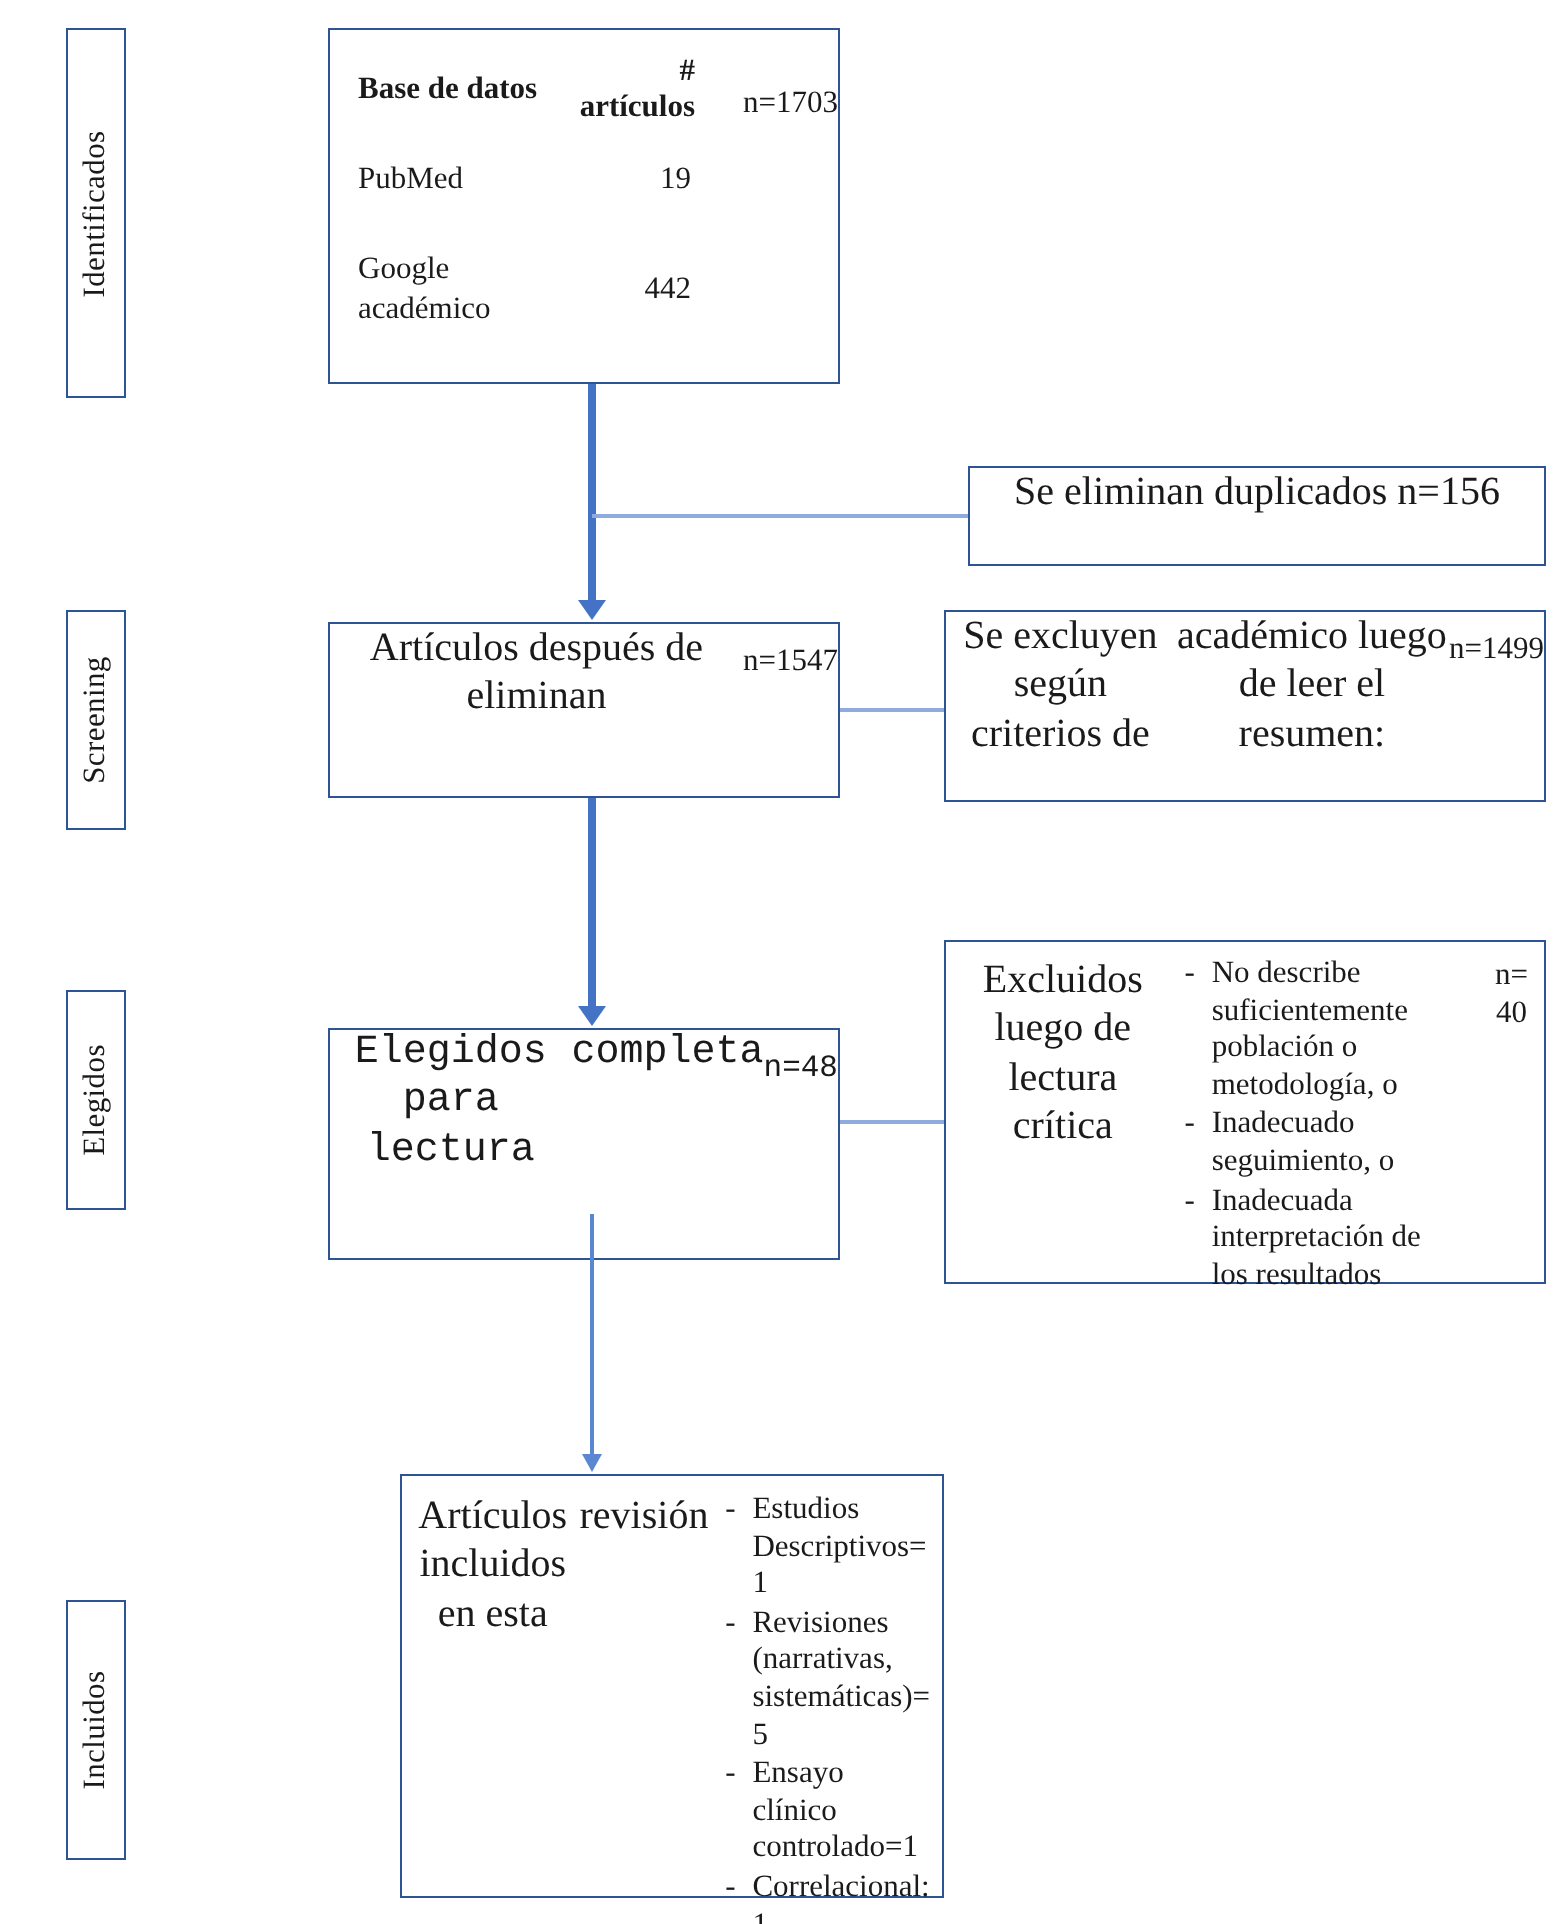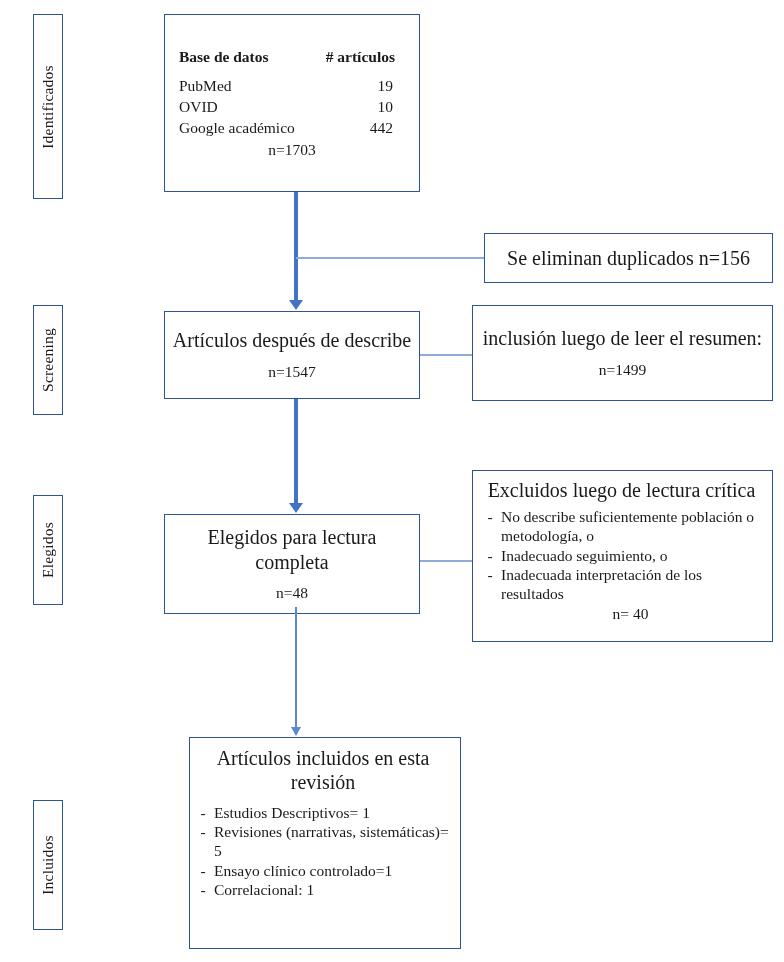--- a/index.html
+++ b/index.html
@@ -47,21 +47,21 @@
     border: 1.5px solid #2f5496;
     background: #ffffff;
     box-sizing: border-box;
   }
 
   .box-inner {
     width: 100%;
     height: 100%;
     box-sizing: border-box;
     display: flex;
-    flex-direction: column;
+    flex-direction: row;
     justify-content: center;
   }
 
   .center-text {
     text-align: center;
     font-size: 20px;
     line-height: 1.22;
   }
 
   .nline {
@@ -171,54 +171,51 @@
             <th class="c1">Base de datos</th>
             <th class="c2"># artículos</th>
           </tr>
         </thead>
         <tbody>
           <tr>
             <td class="c1">PubMed</td>
             <td class="c2">19</td>
           </tr>
           <tr>
-            <td class="c1">OVID</td>
-            <td class="c2">10</td>
-          </tr>
-          <tr>
             <td class="c1">Google académico</td>
             <td class="c2">442</td>
           </tr>
         </tbody>
       </table>
-      <div class="nline" style="margin-top:2px;">n=1703</div>
+      <div class="nline" style="margin-top:16px;">n=1703</div>
     </div>
   </div>
 
   <div class="box" style="left:484px; top:233px; width:289px; height:50px;">
     <div class="box-inner">
       <div class="center-text">Se eliminan duplicados n=156</div>
     </div>
   </div>
 
   <div class="box" style="left:164px; top:311px; width:256px; height:88px;">
     <div class="box-inner">
-      <div class="center-text">Artículos después de describe</div>
+      <div class="center-text">Artículos después de eliminan</div>
       <div class="nline" style="margin-top:10px;">n=1547</div>
     </div>
   </div>
 
   <div class="box" style="left:472px; top:305px; width:301px; height:96px;">
     <div class="box-inner">
-      <div class="center-text">inclusión luego de leer el resumen:</div>
+      <div class="center-text">Se excluyen según criterios de</div>
+      <div class="center-text">académico luego de leer el resumen:</div>
       <div class="nline" style="margin-top:10px;">n=1499</div>
     </div>
   </div>
 
-  <div class="box" style="left:164px; top:514px; width:256px; height:100px;">
+  <div class="box" style="left:164px; top:514px; width:256px; height:116px;font-family:Liberation Mono, monospace;">
     <div class="box-inner">
       <div class="center-text">Elegidos para lectura</div>
       <div class="center-text">completa</div>
       <div class="nline" style="margin-top:10px;">n=48</div>
     </div>
   </div>
 
   <div class="box" style="left:472px; top:470px; width:301px; height:172px;">
     <div class="box-inner" style="justify-content:flex-start; padding:7px 8px 6px 6px;">
       <div class="center-text" style="margin-bottom:6px;">Excluidos luego de lectura crítica</div>
@@ -233,21 +230,21 @@
         </li>
         <li>
           <span class="dash">-</span>
           <span class="btxt">Inadecuada interpretación de los resultados</span>
         </li>
       </ul>
       <div class="nline" style="margin-top:1px; padding-left:18px;">n= 40</div>
     </div>
   </div>
 
-  <div class="box" style="left:189px; top:737px; width:272px; height:212px;">
+  <div class="box" style="left:200px; top:737px; width:272px; height:212px;">
     <div class="box-inner" style="justify-content:flex-start; padding:8px 6px 6px 2px;">
       <div class="center-text">Artículos incluidos en esta</div>
       <div class="center-text" style="margin-bottom:9px;">revisión</div>
       <ul class="blist">
         <li>
           <span class="dash">-</span>
           <span class="btxt">Estudios Descriptivos= 1</span>
         </li>
         <li>
           <span class="dash">-</span>

